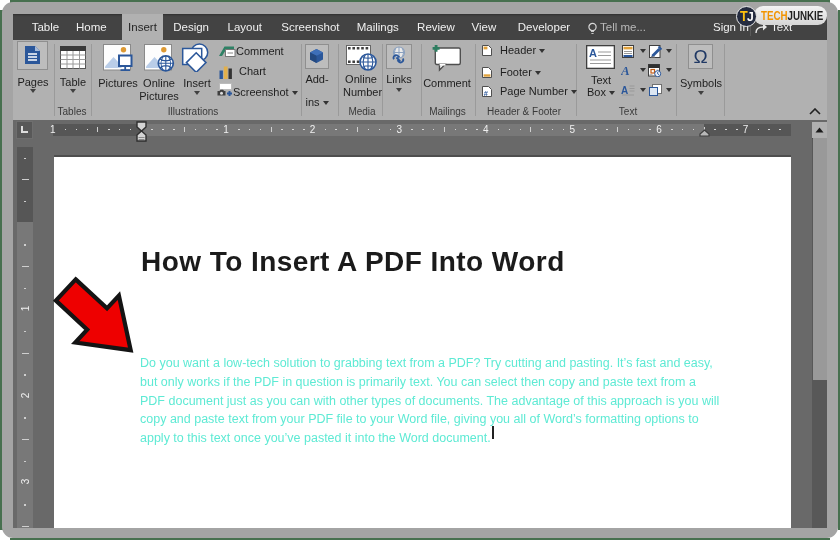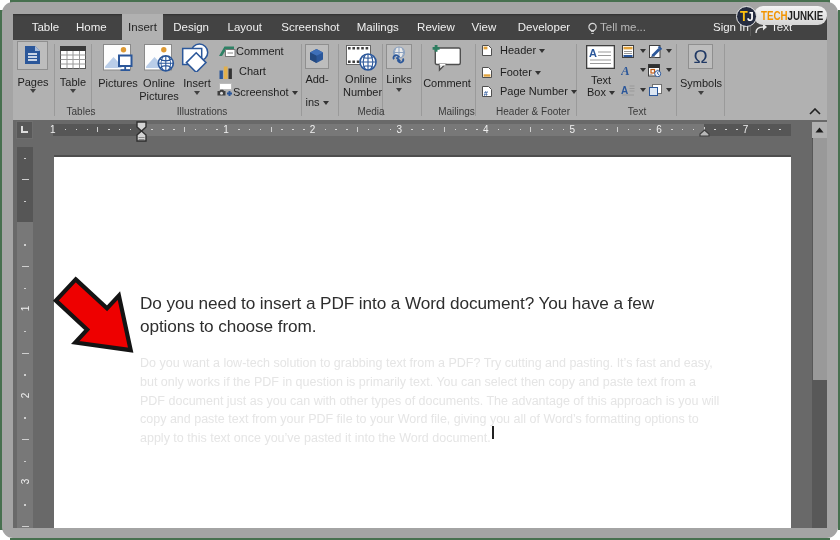--- a/index.html
+++ b/index.html
@@ -13,21 +13,21 @@
 #frame{position:absolute;left:2px;top:2px;width:836px;height:536px;background:#a4a4a4;border-radius:11px;}
 #win{position:absolute;left:13px;top:14px;width:814px;height:514px;background:#696969;overflow:hidden;}
 
 #tabbar{position:absolute;left:0;top:0;width:814px;height:26px;background:#434343;box-shadow:inset 0 2px 2px -1px #303030;}
 .tab{position:absolute;top:0;height:26px;line-height:27px;color:#f0f0f0;font-size:11.5px;}
 #instab{position:absolute;left:109px;top:0;width:41px;height:26px;background:#b1b1b1;color:#262626;
   text-align:center;line-height:27px;font-size:11.5px;}
 
 #ribbon{position:absolute;left:0;top:26px;width:814px;height:80px;background:#b1b1b1;}
 .gdiv{position:absolute;top:4px;height:72px;width:1px;background:#9a9a9a;}
-.glabel{position:absolute;top:66px;height:12px;font-size:10px;color:#3a3a3a;text-align:center;margin-left:9px;}
+.glabel{position:absolute;top:66px;height:12px;font-size:10px;color:#3a3a3a;text-align:center;}
 .blabel{position:absolute;font-size:11px;color:#1e1e1e;text-align:center;}
 .rowlabel{position:absolute;font-size:11px;color:#1e1e1e;}
 .caret{display:inline-block;width:0;height:0;border-left:3px solid transparent;border-right:3px solid transparent;border-top:4px solid #404040;vertical-align:middle;}
 .bigbtn{position:absolute;border:1px solid #8f8f8f;background:#bdbdbd;}
 
 #docarea{position:absolute;left:0;top:106px;width:814px;height:408px;background:#696969;}
 #page{position:absolute;left:41px;top:141px;width:737px;height:373px;background:#fff;border-top:2.5px solid #4e4e4e;}
 
 #hrulL{position:absolute;left:39.6px;top:109.5px;width:88px;height:12px;background:#565656;}
 #hrulM{position:absolute;left:127.6px;top:109.5px;width:563px;height:12px;background:#787878;}
@@ -39,21 +39,21 @@
 #vrulM{position:absolute;left:4px;top:208px;width:16px;height:306px;background:#787878;}
 .vnum{position:absolute;left:4px;width:16px;text-align:center;font-size:10px;color:#f0f0f0;transform:rotate(-90deg);}
 #lbox{position:absolute;left:3px;top:107px;width:17px;height:18px;background:#585858;border:1px solid #6e6e6e;}
 
 #sbtrack{position:absolute;left:799px;top:108px;width:15px;height:406px;background:#585858;}
 #sbbtn{position:absolute;left:799px;top:108px;width:15px;height:17px;background:#b0b0b0;border-bottom:1px solid #4a4a4a;}
 #sbthumb{position:absolute;left:800px;top:124px;width:14px;height:242px;background:#999;}
 
 #h1{position:absolute;left:128px;top:232px;font-size:28px;font-weight:bold;color:#1b1b1b;letter-spacing:0.45px;}
 #sub{position:absolute;left:127px;top:278px;font-size:17.2px;line-height:23.3px;color:#2e2e2e;letter-spacing:-0.1px;}
-#body{position:absolute;left:127px;top:340px;font-size:12.5px;line-height:18.8px;color:#e5e5e5;}
+#body{position:absolute;left:127px;top:340px;font-size:12.5px;line-height:18.8px;color:#5eead4;}
 .logo{position:absolute;}
 </style>
 </head>
 <body>
 <div class="greenstrip" id="gl"></div>
 <div class="greenstrip" id="gr"></div>
 <div class="greenstrip" id="gt"></div>
 <div class="greenstrip" id="gb"></div>
 <div id="frame"></div>
 <div id="win">
@@ -379,21 +379,21 @@
     <path d="M5.5 1L10 5v6H1V5z" fill="#d4d4d4" stroke="#2e2e2e" stroke-width="1.4"></path>
     <path d="M2.5 7.5h6M2.5 9.5h6" stroke="#8a8a8a" stroke-width="1"></path>
   </svg>
   <svg width="11" height="8" style="position:absolute;left:686px;top:114.6px" viewBox="0 0 11 8">
     <path d="M5.5 1L10 5v2H1V5z" fill="#b8b8b8" stroke="#3e3e3e" stroke-width="1.2"></path>
   </svg>
   <div style="position:absolute;left:8px;top:112px;width:7px;height:7px;border-left:2px solid #ddd;border-bottom:2px solid #ddd"></div>
   <svg width="9" height="6" style="position:absolute;left:802px;top:113px" viewBox="0 0 9 6">
     <path d="M4.5 0.5L8.5 5.5H0.5z" fill="#1a1a1a"></path>
   </svg>
-  <div id="sub">Do you need to insert a PDF into a Word document? You have a few<br>options to choose from.</div>
+  <div id="h1">How To Insert A PDF Into Word</div>
   <div id="body">Do you want a low-tech solution to grabbing text from a PDF? Try cutting and pasting. It’s fast and easy,<br>but only works if the PDF in question is primarily text. You can select then copy and paste text from a<br>PDF document just as you can with other types of documents. The advantage of this approach is you will<br>copy and paste text from your PDF file to your Word file, giving you all of Word’s formatting options to<br>apply to this text once you’ve pasted it into the Word document.</div>
   <div style="position:absolute;left:479px;top:412px;width:1.5px;height:13px;background:#222"></div>
   <svg id="arrow" width="110" height="100" style="position:absolute;left:30px;top:258px" viewBox="0 0 110 100">
     <polygon points="32.7,7.4 64.0,36.4 75.9,23.6 87.7,78.2 32.3,70.5 44.2,57.7 12.9,28.6" fill="#ee0000" stroke="#141414" stroke-width="4.2" stroke-linejoin="miter"></polygon>
   </svg>
 </div>
 
 <div class="logo" style="left:754px;top:6px;width:73px;height:19px;background:linear-gradient(#f3f3f3,#d6d6d6);border-radius:9px;"></div>
 <div class="logo" style="left:761px;top:8.5px;font-size:12.5px;font-weight:bold;transform:scaleX(0.78);transform-origin:0 0;white-space:nowrap;"><span style="color:#f29400">TECH</span><span style="color:#1f1f1f">JUNKIE</span></div>
 <div class="logo" style="left:736px;top:6px;width:21px;height:21px;border-radius:50%;background:#252c40;border:1.5px solid #e8e8e8;"></div>

